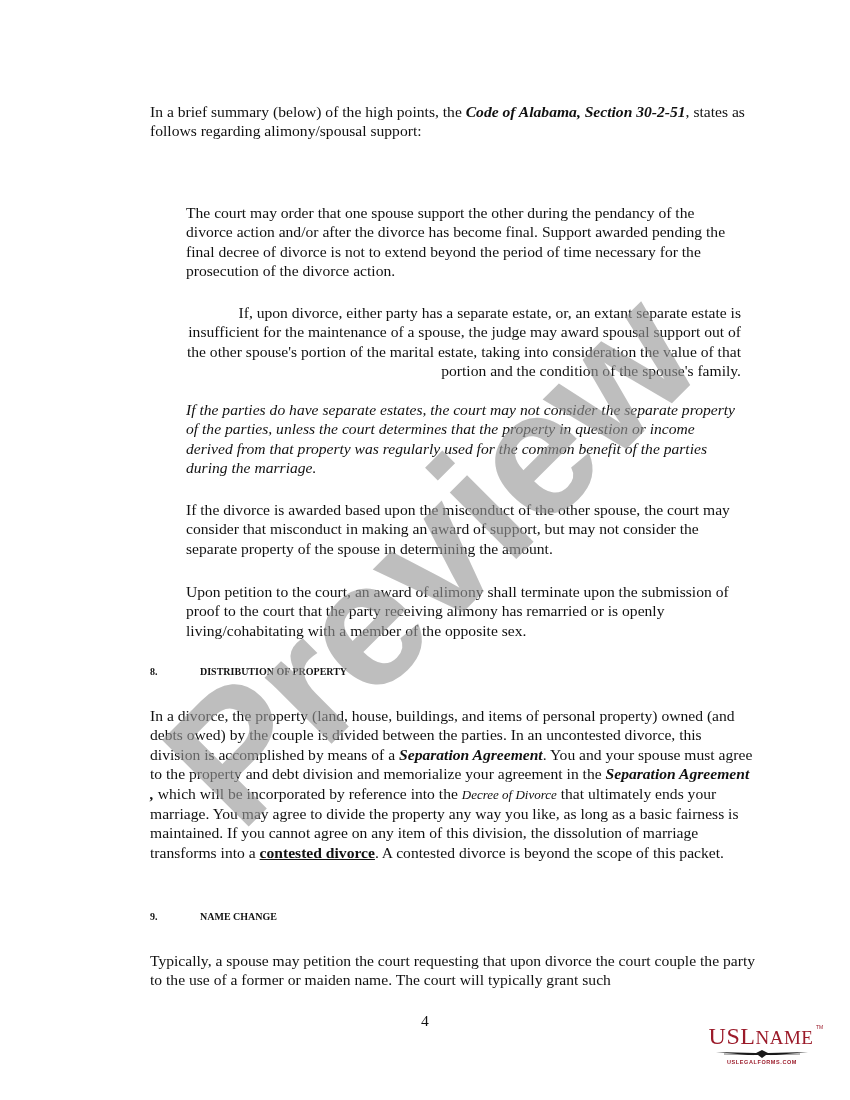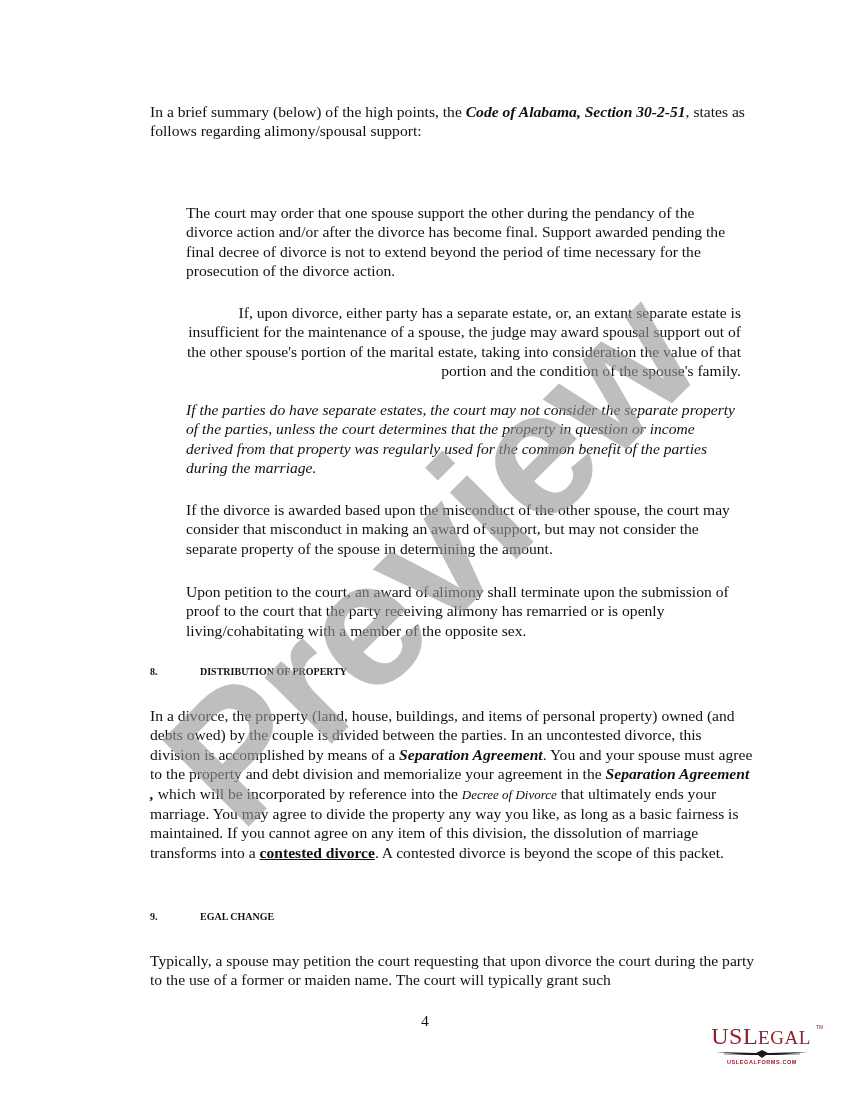--- a/index.html
+++ b/index.html
@@ -123,30 +123,30 @@
   <p class="p indent" style="top:203px;">The court may order that one spouse support the other during the pendancy of the divorce action and/or after the divorce has become final. Support awarded pending the final decree of divorce is not to extend beyond the period of time necessary for the prosecution of the divorce action.</p>
   <p class="p indent" style="top:303px;text-align:right;">If, upon divorce, either party has a separate estate, or, an extant separate estate is insufficient for the maintenance of a spouse, the judge may award spousal support out of the other spouse's portion of the marital estate, taking into consideration the value of that portion and the condition of the spouse's family.</p>
   <p class="p indent" style="top:400px;font-style:italic;">If the parties do have separate estates, the court may not consider the separate property of the parties, unless the court determines that the property in question or income derived from that property was regularly used for the common benefit of the parties during the marriage.</p>
   <p class="p indent" style="top:582px;">Upon petition to the court, an award of alimony shall terminate upon the submission of proof to the court that the party receiving alimony has remarried or is openly living/cohabitating with a member of the opposite sex.</p>
   <p class="p indent" style="top:500px;">If the divorce is awarded based upon the misconduct of the other spouse, the court may consider that misconduct in making an award of support, but may not consider the separate property of the spouse in determining the amount.</p>
 
   <h2 class="heading" style="top:662px;"><span class="num">8.</span><span>DISTRIBUTION OF PROPERTY</span></h2>
 
   <p class="p" style="top:706px;"><span>In a divorce, the property (land, house, buildings, and items of personal property) owned (and debts owed) by the couple is divided between the parties.  In an uncontested divorce, this division is accomplished by means of a </span><span class="bi">Separation Agreement</span><span>.  You and your spouse must agree to the property and debt division and memorialize your agreement in the </span><span class="bi">Separation Agreement ,</span><span> which will be incorporated by reference into the </span><span class="it">Decree of Divorce</span><span> that ultimately ends your marriage.  You may agree to divide the property any way you like, as long as a basic fairness is maintained. If you cannot agree on any item of this division, the dissolution of marriage transforms into a </span><span class="b">contested divorce</span><span>.  A contested divorce is beyond the scope of this packet.</span></p>
 
-  <h2 class="heading" style="top:907px;"><span class="num">9.</span><span>EGAL CHANGE</span></h2>
+  <h2 class="heading" style="top:907px;"><span class="num">9.</span><span>NAME CHANGE</span></h2>
 
-  <p class="p" style="top:951px;">Typically, a spouse may petition the court requesting that upon divorce the court during the party to the use of a former or maiden name.  The court will typically grant such</p>
+  <p class="p" style="top:951px;">Typically, a spouse may petition the court requesting that upon divorce the court couple the party to the use of a former or maiden name.  The court will typically grant such</p>
 
   <div class="page-number">4</div>
 
   <div class="watermark">Preview</div>
 
   <div class="logo">
-    <div class="logo-text"><span>US</span><span>L</span><span class="small">EGAL</span></div>
+    <div class="logo-text"><span>US</span><span>L</span><span class="small">NAME</span></div>
     <div class="logo-tm">TM</div>
     <svg class="logo-wings" viewBox="0 0 92 8">
       <path d="M0 2 L40 3 L46 0 L52 3 L92 2 L60 5 L50 5 L46 8 L42 5 L32 5 Z" fill="#1a1a1a"></path>
       <path d="M8 4 L38 4.6 M54 4.6 L84 4" stroke="#1a1a1a" stroke-width="0.6"></path>
     </svg>
     <div class="logo-url">USLEGALFORMS.COM</div>
   </div>
 
 </div>
 

